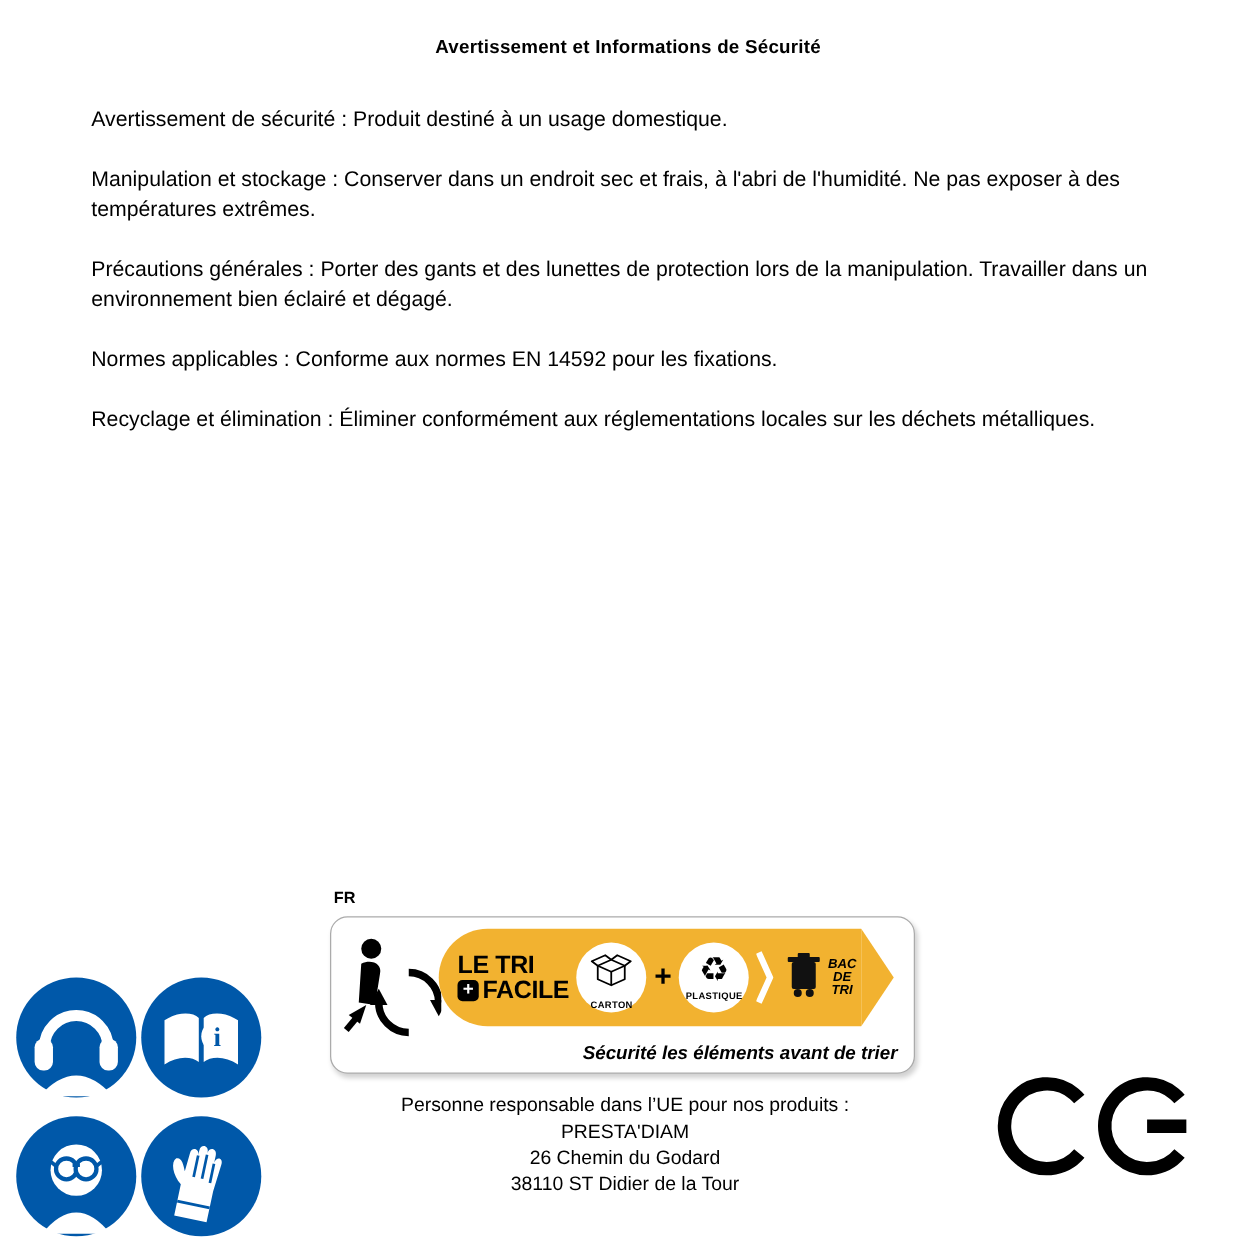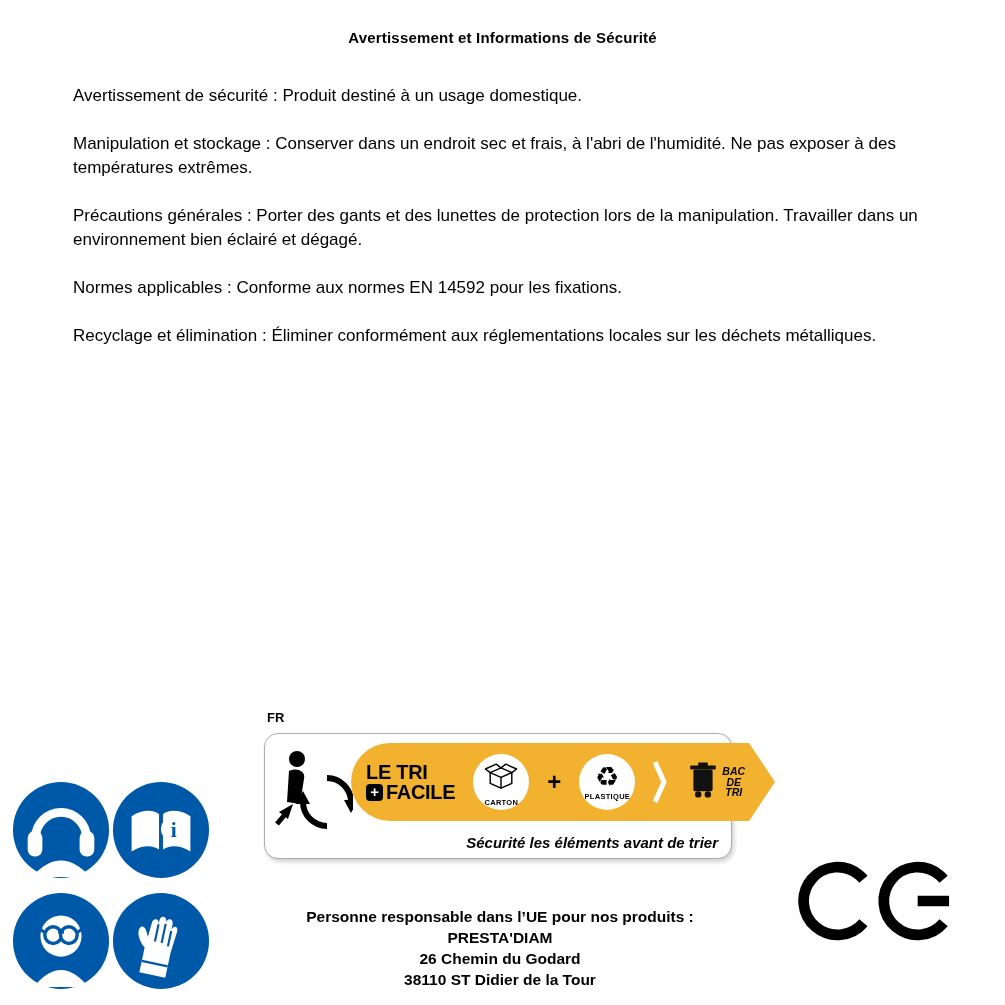--- a/index.html
+++ b/index.html
@@ -40,21 +40,21 @@
   }
   .triman { position:absolute; left:8px; top:12px; width:80px; height:92px; }
 
   .banner-row {
     position:absolute; left:86px; top:9px; height:78px;
     display:flex; align-items:center;
   }
   .banner-main {
     display:flex; align-items:center;
     height:78px; border-radius:39px 0 0 39px;
-    padding:0 4px 0 15px; gap:18px;
+    padding:0 4px 0 15px; gap:6px;
   }
   .banner-tip {
     width:0; height:0;
     border-top:39px solid transparent; border-bottom:39px solid transparent;
   }
   .tri-title { line-height:20px; white-space:nowrap; }
   .tri-title-l1 { font-size:20px; font-weight:bold; letter-spacing:-.3px; }
   .tri-title-l2 { font-size:20px; font-weight:bold; letter-spacing:-.3px; display:flex; align-items:center; gap:3px; }
   .plus-box {
     display:inline-flex; width:17px; height:17px; border-radius:4px;
@@ -73,21 +73,21 @@
   .bin-group { display:flex; align-items:center; gap:3px; margin-left:2px; }
   .bin-text { font-size:10.5px; line-height:10.5px; font-weight:bold; font-style:italic; text-align:center; }
   .tagline {
     position:absolute; right:13px; bottom:7px;
     font-size:15px; font-weight:bold; font-style:italic;
   }
 
   
   .address {
     position:absolute; left:250px; top:874px; width:500px;
-    text-align:center; font-weight:bold; font-size:15.5px; line-height:21px;margin-top:32px;
+    text-align:center; font-weight:normal; font-size:15.5px; line-height:21px;
   }
 
   
   .ce-wrap { position:absolute; left:797px; top:851px; width:162px; height:100px; }
   .ce-wrap svg { width:162px; height:100px; display:block; }
 </style>
 </head>
 <body>
 
 <div class="doc-title">Avertissement et Informations de Sécurité</div>

